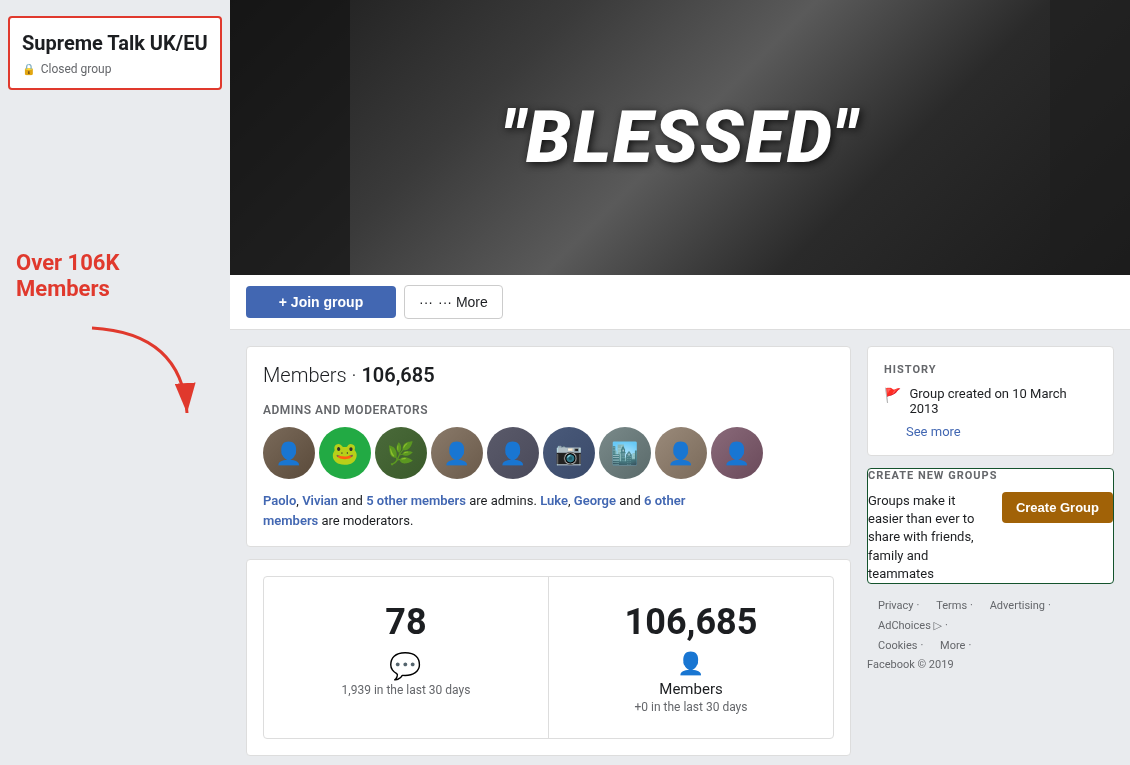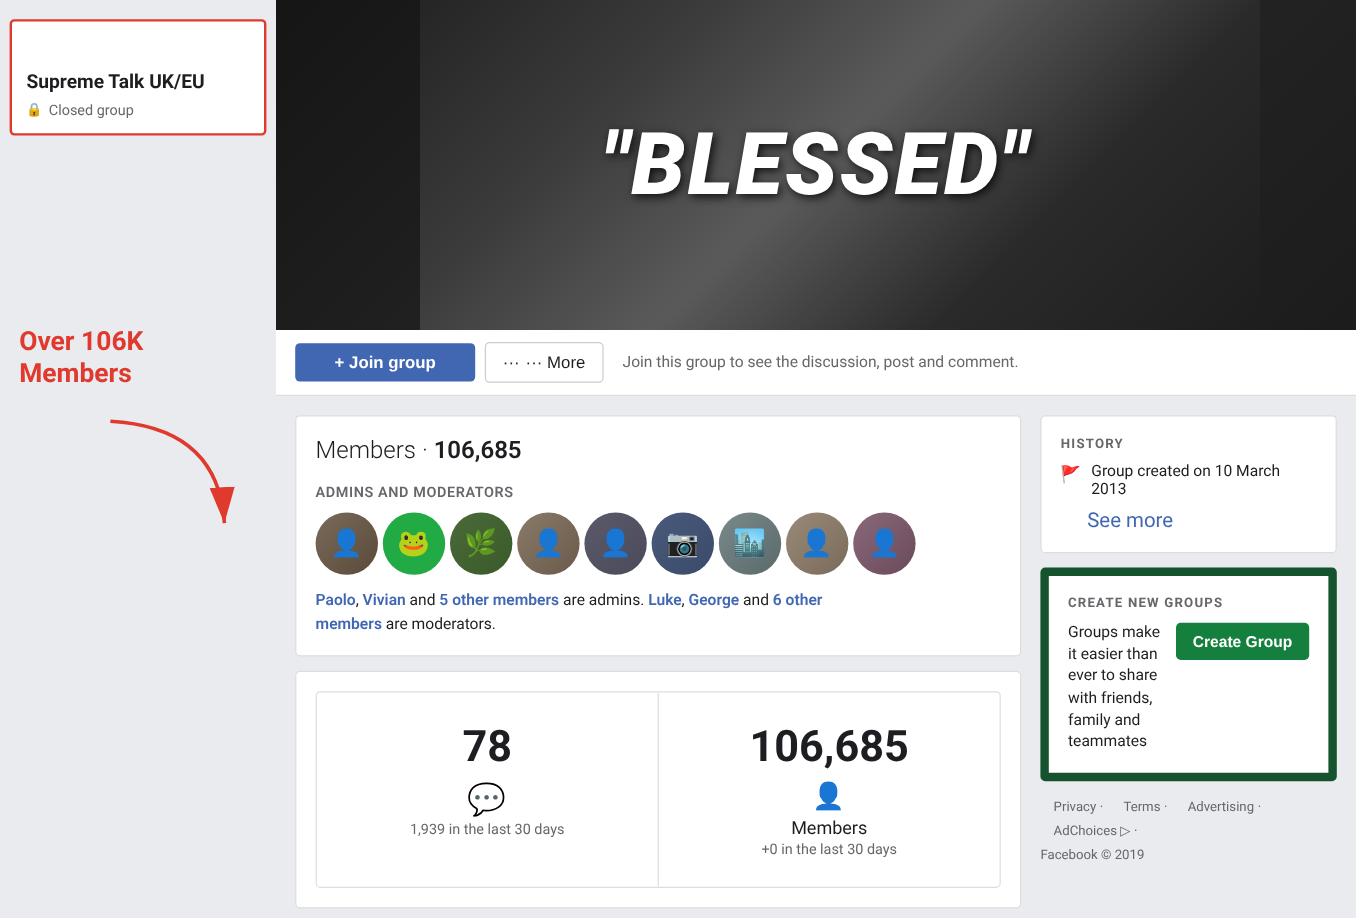--- a/index.html
+++ b/index.html
@@ -34,25 +34,24 @@
 
     .group-card {
       background: white;
       border: 2px solid #e0392d;
       border-radius: 4px;
       padding: 12px;
       margin-top: 8px;
     }
 
     .group-name {
-      font-size: 16px;
+      font-size: 20px;
       font-weight: bold;
       color: #1c1e21;
       line-height: 1.3;
-      margin-top: 28px;
     }
 
     .group-type {
       display: flex;
       align-items: center;
       gap: 5px;
       color: #65676b;
       font-size: 12px;
       margin-top: 6px;
     }
@@ -355,31 +354,30 @@
     .history-icon {
       color: #65676b;
       font-size: 14px;
       margin-top: 1px;
       flex-shrink: 0;
     }
 
     .see-more-link {
       color: #4267b2;
       text-decoration: none;
-      font-size: 17px;
+      font-size: 13px;
       display: block;
       margin-top: 8px;
       margin-left: 22px;
     }
 
     .create-groups-card {
       background: white;
-      border: 7px solid #14532d;
-      border-radius: 4px;
-      padding: 16px;
+      border: 1px solid #14532d;
+      border-radius: 4px;
       margin-bottom: 12px;
     }
 
     .create-groups-title {
       font-size: 11px;
       font-weight: 700;
       color: #65676b;
       letter-spacing: 1px;
       text-transform: uppercase;
       margin-bottom: 10px;
@@ -392,21 +390,21 @@
     }
 
     .create-groups-text {
       font-size: 13px;
       color: #1c1e21;
       line-height: 1.4;
       flex: 1;
     }
 
     .create-group-btn {
-      background: #15803d;
+      background: #a16207;
       color: white;
       border: none;
       border-radius: 4px;
       padding: 8px 14px;
       font-size: 13px;
       font-weight: 600;
       cursor: pointer;
       white-space: nowrap;
       flex-shrink: 0;
     }
@@ -484,21 +482,20 @@
         <div class="cover-overlay-right"></div>
         <div class="cover-text">"BLESSED"</div>
       </div>
 
       <div class="action-bar">
         <button class="join-button">+ Join group</button>
         <button class="more-button">
           <span>···</span>
           <span>··· More</span>
         </button>
-        <span class="join-info">Join this group to see the discussion, post and comment.</span>
       </div>
 
       <div class="content-area">
 
         <div class="main-panel">
 
           <div class="members-section">
             <div class="members-title">
               <span>Members</span>
               <span> · </span>
@@ -590,20 +587,24 @@
             </div>
           </div>
 
           <div class="footer-links">
             <div>
               <a class="footer-link" href="#">Privacy</a><span class="footer-separator">·</span>
               <a class="footer-link" href="#">Terms</a><span class="footer-separator">·</span>
               <a class="footer-link" href="#">Advertising</a><span class="footer-separator">·</span>
               <a class="footer-link" href="#">AdChoices ▷</a><span class="footer-separator">·</span>
             </div>
+            <div>
+              <a class="footer-link" href="#">Cookies</a><span class="footer-separator">·</span>
+              <a class="footer-link" href="#">More</a><span class="footer-separator">·</span>
+            </div>
             <div>Facebook © 2019</div>
           </div>
 
         </div>
       </div>
     </div>
   </div>
 </div>
 
 </body></html>

